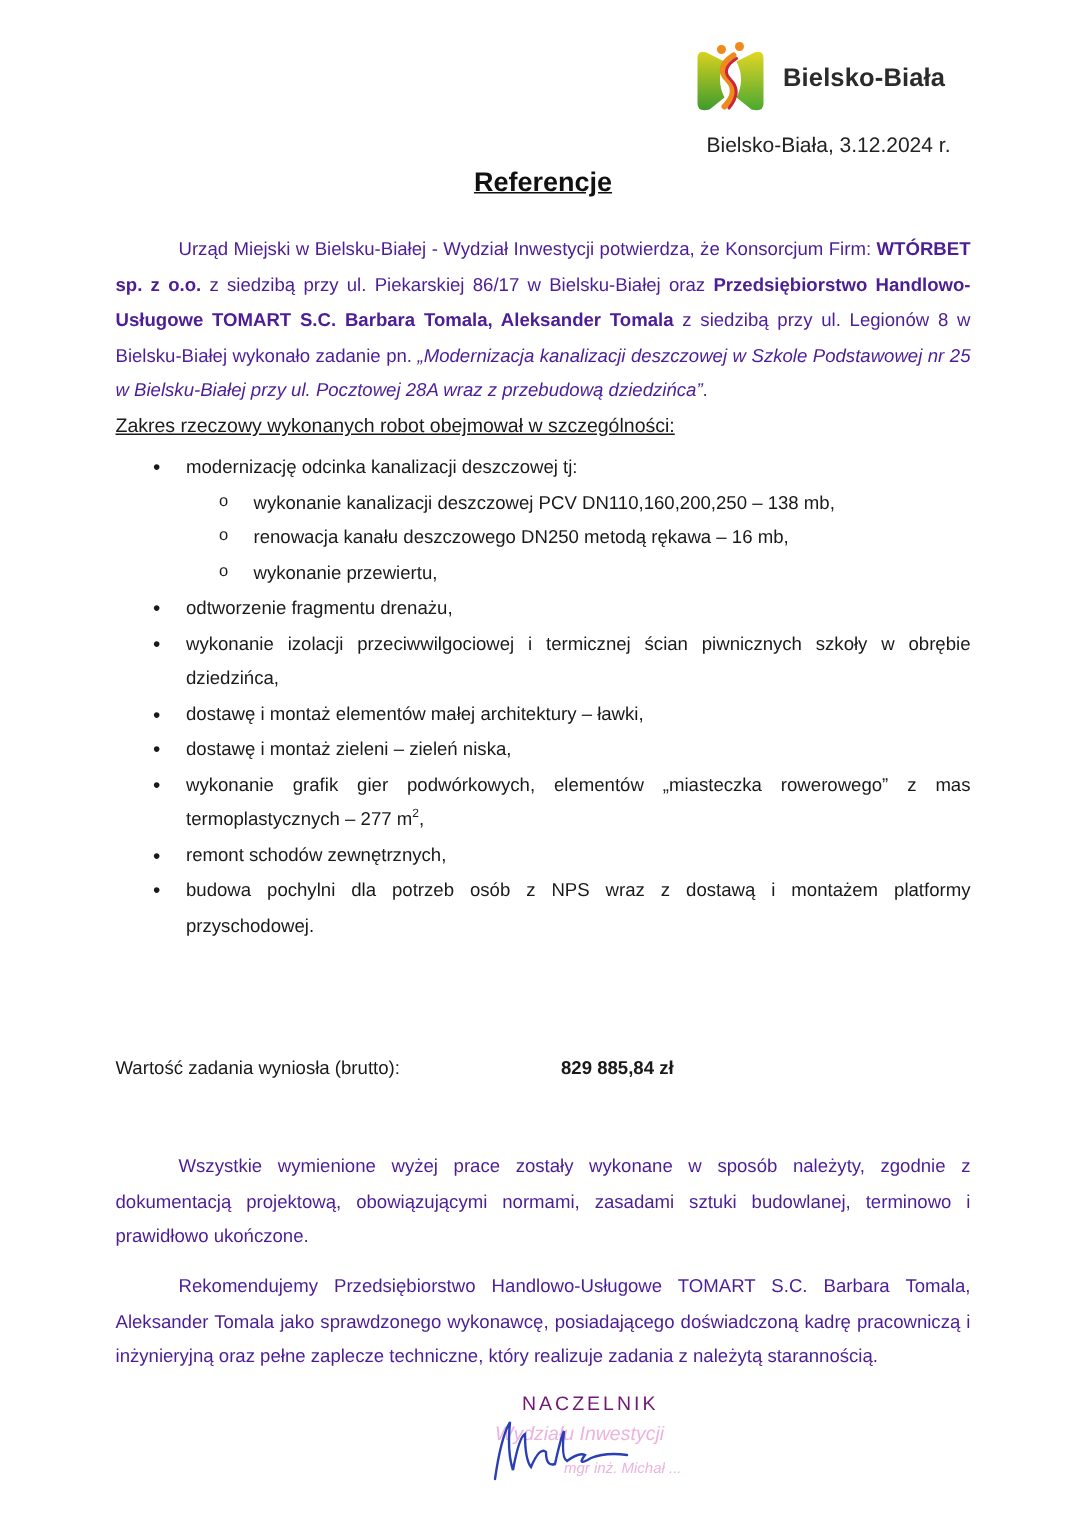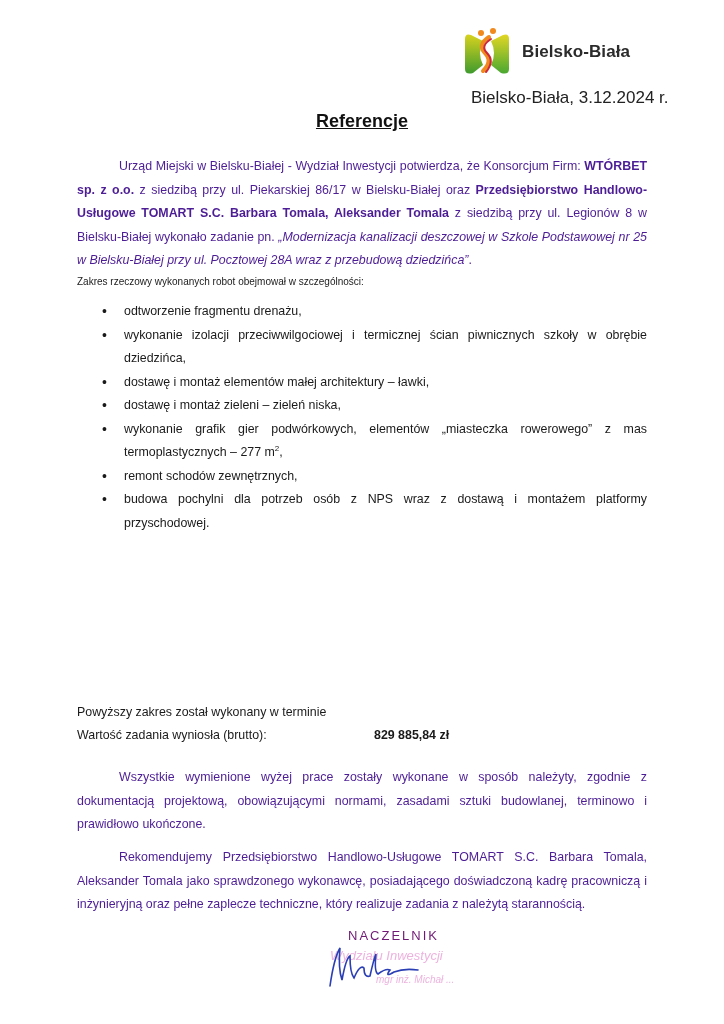--- a/index.html
+++ b/index.html
@@ -2,29 +2,29 @@
 <html><head>
 <meta charset="utf-8">
 <style>
   html, body { margin: 0; padding: 0; background: #ffffff; }
   body {
     width: 724px; height: 1024px; position: relative; overflow: hidden;
     font-family: "Liberation Sans", sans-serif; color: #1a1a1a;
   }
   .logo { position: absolute; left: 463px; top: 27px; width: 48px; height: 52px; }
   .logo-text { position: absolute; left: 522px; top: 42px; font-size: 17px; font-weight: bold; color: #2b2b2b; letter-spacing: 0.1px; }
-  .date { position: absolute; left: 471px; top: 88px; font-size: 17px; color: #222; }
+  .date { position: absolute; left: 471px; top: 88px; font-size: 14px; color: #222; }
   .title { position: absolute; left: 0; width: 724px; top: 111px; text-align: center; font-size: 18px; font-weight: bold; text-decoration: underline; color: #111; }
   .para {
     position: absolute; left: 77px; width: 570px; font-size: 12.4px; line-height: 23.5px;
     text-align: justify; color: #4c1d95;
   }
   .p1 { top: 155px; }
   .p1 .indent { display: inline-block; width: 42px; }
-  .scope { position: absolute; left: 77px; top: 276px; font-size: 10px; color: #1a1a1a; }
+  .scope { position: absolute; left: 77px; top: 276px; font-size: 13px; text-decoration: underline; color: #1a1a1a; }
   ul.items { position: absolute; left: 77px; top: 300px; width: 570px; margin: 0; padding: 0; list-style: none; font-size: 12.4px; line-height: 23.5px; color: #1a1a1a; }
   ul.items > li { position: relative; padding-left: 47px; text-align: justify; }
   ul.items > li::before { content: "\2022"; position: absolute; left: 25px; top: 0; font-size: 14px; }
   ul.sub { list-style: none; margin: 0; padding: 0; }
   ul.sub > li { position: relative; padding-left: 45px; }
   ul.sub > li::before { content: "o"; position: absolute; left: 22px; top: -1px; font-size: 11px; }
   sup { font-size: 8px; line-height: 0; vertical-align: super; }
   .terms { position: absolute; left: 77px; top: 701px; font-size: 12.4px; line-height: 23px; }
   .terms .row { display: flex; }
   .terms .lbl { width: 297px; }
@@ -64,32 +64,39 @@
 <div class="logo-text">Bielsko-Biała</div>
 <div class="date">Bielsko-Biała, 3.12.2024 r.</div>
 
 <div class="title">Referencje</div>
 
 <div class="para p1"><span class="indent"></span><span>Urząd Miejski w Bielsku-Białej - Wydział Inwestycji potwierdza, że Konsorcjum Firm: </span><b>WTÓRBET sp. z o.o.</b><span> z siedzibą przy ul. Piekarskiej 86/17 w Bielsku-Białej oraz </span><b>Przedsiębiorstwo Handlowo-Usługowe TOMART S.C. Barbara Tomala, Aleksander Tomala</b><span> z siedzibą przy ul. Legionów 8 w Bielsku-Białej wykonało zadanie pn. </span><i>„Modernizacja kanalizacji deszczowej w Szkole Podstawowej nr 25 w Bielsku-Białej przy ul. Pocztowej 28A wraz z przebudową dziedzińca”</i><span>.</span></div>
 
 <div class="scope">Zakres rzeczowy wykonanych robot obejmował w szczególności:</div>
 
 <ul class="items">
+  <li>
+    <span>modernizację odcinka kanalizacji deszczowej tj:</span>
+    <ul class="sub">
+      <li>wykonanie kanalizacji deszczowej PCV DN110,160,200,250  – 138 mb,</li>
+      <li>renowacja kanału deszczowego DN250 metodą rękawa – 16 mb,</li>
+      <li>wykonanie przewiertu,</li>
+    </ul>
+  </li>
   <li>odtworzenie fragmentu drenażu,</li>
   <li>wykonanie izolacji przeciwwilgociowej i termicznej ścian piwnicznych szkoły w obrębie dziedzińca,</li>
   <li>dostawę i montaż elementów małej architektury – ławki,</li>
   <li>dostawę i montaż zieleni – zieleń niska,</li>
   <li><span>wykonanie grafik gier podwórkowych, elementów „miasteczka rowerowego” z mas termoplastycznych – 277 m</span><sup>2</sup><span>,</span></li>
   <li>remont schodów zewnętrznych,</li>
   <li>budowa pochylni dla potrzeb osób z NPS wraz z dostawą i montażem platformy przyschodowej.</li>
 </ul>
 
 <div class="terms">
   <div class="row">
-    <span class="lbl">Powyższy zakres został wykonany w terminie</span>
   </div>
   <div class="row">
     <span class="lbl">Wartość zadania wyniosła (brutto):</span>
     <span class="val">829 885,84 zł</span>
   </div>
 </div>
 
 <div class="para p2"><span class="indent2"></span><span>Wszystkie wymienione wyżej prace zostały wykonane w sposób należyty, zgodnie z dokumentacją projektową, obowiązującymi normami, zasadami sztuki budowlanej, terminowo i prawidłowo ukończone.</span></div>
 <div class="para p3"><span class="indent2"></span><span>Rekomendujemy Przedsiębiorstwo Handlowo-Usługowe TOMART S.C. Barbara Tomala, Aleksander Tomala jako sprawdzonego wykonawcę, posiadającego doświadczoną kadrę pracowniczą i inżynieryjną oraz pełne zaplecze techniczne, który realizuje zadania z należytą starannością.</span></div>
 

